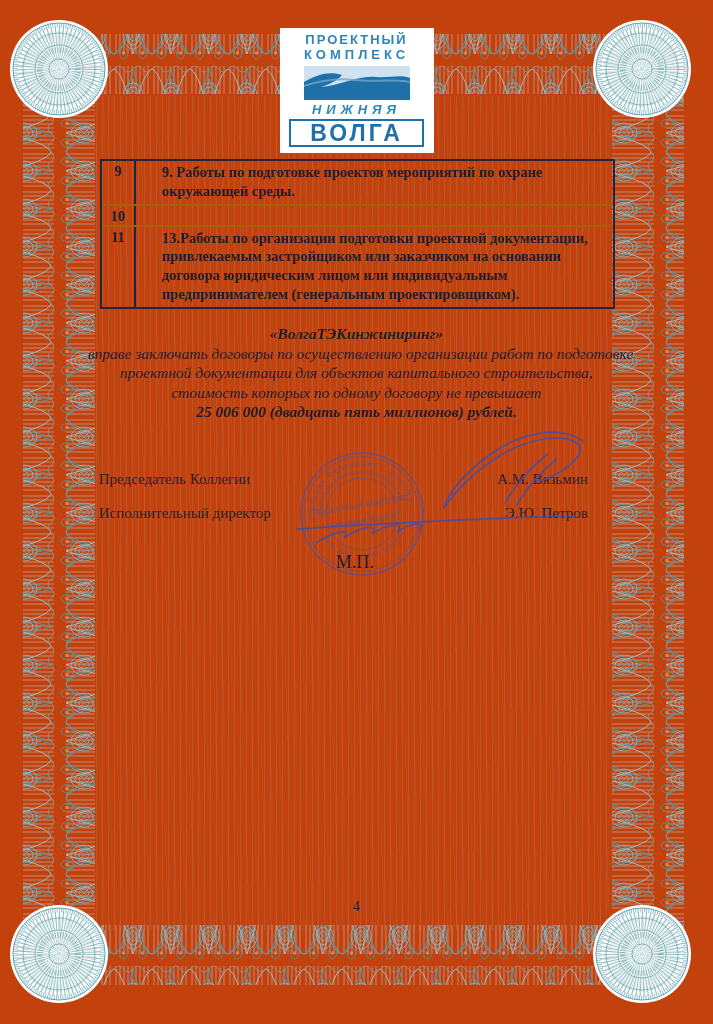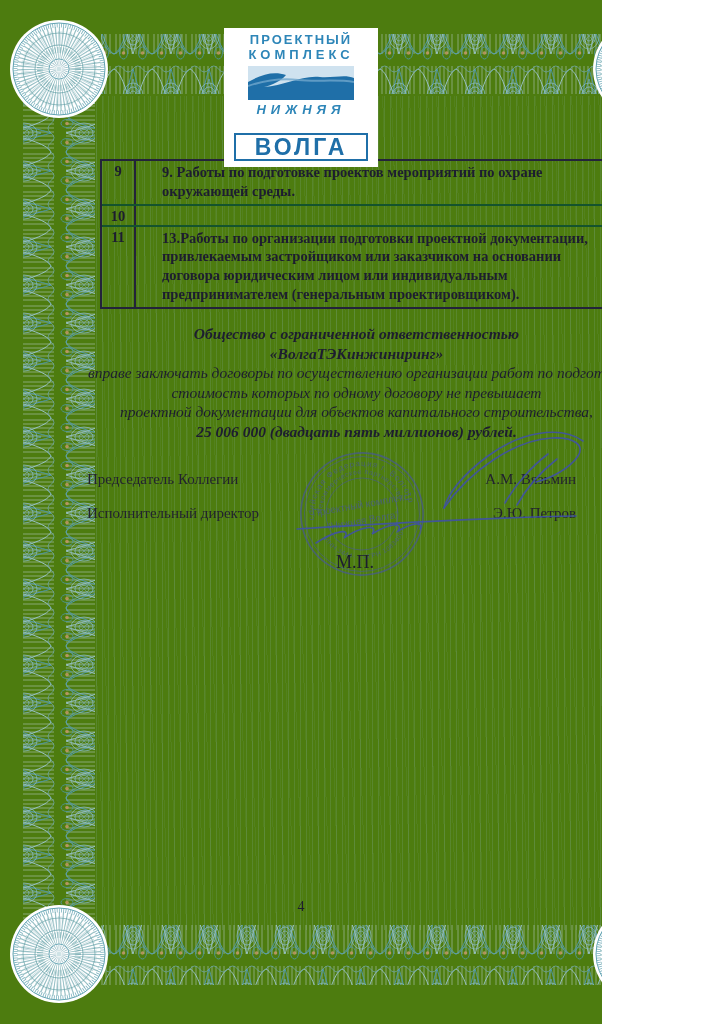--- a/index.html
+++ b/index.html
@@ -1,17 +1,17 @@
 <!DOCTYPE html>
 <html><head>
 <meta charset="utf-8">
 <style>
   html,body{margin:0;padding:0;background:#ffffff;}
   .page{
-    position:relative;width:602px;height:1024px;background:#4d7c0f;overflow:hidden;
+    position:relative;width:713px;height:1024px;background:#c2410c;overflow:hidden;
     font-family:"Liberation Serif", serif;color:#1d1d30;
   }
   
   .texture{
     position:absolute;left:96px;top:96px;width:516px;height:834px;z-index:1;
     background:
       repeating-linear-gradient(90deg, rgba(150,190,205,.16) 0 1px, transparent 1px 6px),
       repeating-linear-gradient(88deg, rgba(150,190,205,.08) 0 1px, transparent 1px 9px);
   }
   .border-art{position:absolute;left:0;top:0;z-index:2;}
@@ -21,44 +21,44 @@
   .logo-wrap{
     position:absolute;top:28px;left:50%;transform:translateX(-50%);
     width:154px;background:#ffffff;text-align:center;z-index:4;padding:4px 0 6px;
     font-family:"Liberation Sans", sans-serif;
   }
   .logo-l1{font-size:13px;font-weight:700;letter-spacing:2px;color:#2e86b8;}
   .logo-l2{font-size:13px;font-weight:700;letter-spacing:4px;color:#2e86b8;margin-top:0;}
   .logo-wave{margin:4px auto 2px;display:block;}
   .logo-l3{font-size:13px;font-weight:700;letter-spacing:5px;color:#2e86b8;margin-top:1px;font-style:italic;}
   .logo-name{
-    display:inline-block;margin-top:16px;border:2.5px solid #1f6fa8;color:#1f6fa8;
+    display:inline-block;margin-top:2px;border:2.5px solid #1f6fa8;color:#1f6fa8;
     font-size:23px;font-weight:700;letter-spacing:3px;line-height:24px;padding:0 19px;
   }
 
   
   .lic-table{
     position:absolute;left:100px;top:159px;width:511px;z-index:3;
     border:2px solid #23233a;background:transparent;
   }
-  .lic-row{display:grid;grid-template-columns:34px 1fr;border-top:2px solid #14532d;}
+  .lic-row{display:grid;grid-template-columns:34px 1fr;border-top:2px solid #a16207;}
   .lic-row:first-child{border-top:none;}
   .cell-num{
     border-right:2px solid #23233a;display:flex;align-items:flex-start;justify-content:center;
     font-weight:700;font-size:14.5px;padding-top:2px;
   }
   .cell-text{font-weight:700;font-size:14.5px;line-height:18.8px;padding:2px 8px 3px 26px;}
 
   
   .statement{position:absolute;left:88px;top:324px;width:537px;text-align:center;z-index:3;}
   .statement div{white-space:nowrap;font-style:italic;font-size:15.5px;line-height:19.5px;}
   .statement .b{font-weight:700;}
 
   
-  .sig-row{position:absolute;left:87px;width:489px;display:flex;justify-content:space-between;z-index:3;}
+  .sig-row{position:absolute;left:99px;width:489px;display:flex;justify-content:space-between;z-index:3;}
   .sig-row .sig-title,.sig-row .sig-name{font-size:15px;color:#22222f;}
   .sig-1{top:471px;}
   .sig-2{top:505px;}
   .mp{position:absolute;left:336px;top:552px;font-size:18px;z-index:7;color:#1d1d30;}
   .page-num{position:absolute;left:0;right:0;top:899px;text-align:center;font-size:14px;z-index:3;}
 </style>
 </head>
 <body>
 
 <div class="page">
@@ -136,25 +136,24 @@
     <div class="lic-row">
       <div class="cell-num">10</div>
     </div>
     <div class="lic-row">
       <div class="cell-num">11</div>
       <div class="cell-text">13.Работы по организации подготовки проектной документации, привлекаемым застройщиком или заказчиком на основании договора юридическим лицом или индивидуальным предпринимателем (генеральным проектировщиком).</div>
     </div>
   </div>
 
   <div class="statement">
-    <div class="b">Общество с ограниченной ответственностью</div>
     <div class="b">«ВолгаТЭКинжиниринг»</div>
     <div>вправе заключать договоры по осуществлению организации работ по подготовке</div>
+    <div>проектной документации для объектов капитального строительства,</div>
     <div>стоимость которых по одному договору не превышает</div>
-    <div>проектной документации для объектов капитального строительства,</div>
     <div class="b">25 006 000 (двадцать пять миллионов) рублей.</div>
   </div>
 
   <div class="sig-row sig-1">
     <span class="sig-title">Председатель Коллегии</span>
     <span class="sig-name">А.М. Вязьмин</span>
   </div>
   <div class="sig-row sig-2">
     <span class="sig-title">Исполнительный директор</span>
     <span class="sig-name">Э.Ю. Петров</span>

